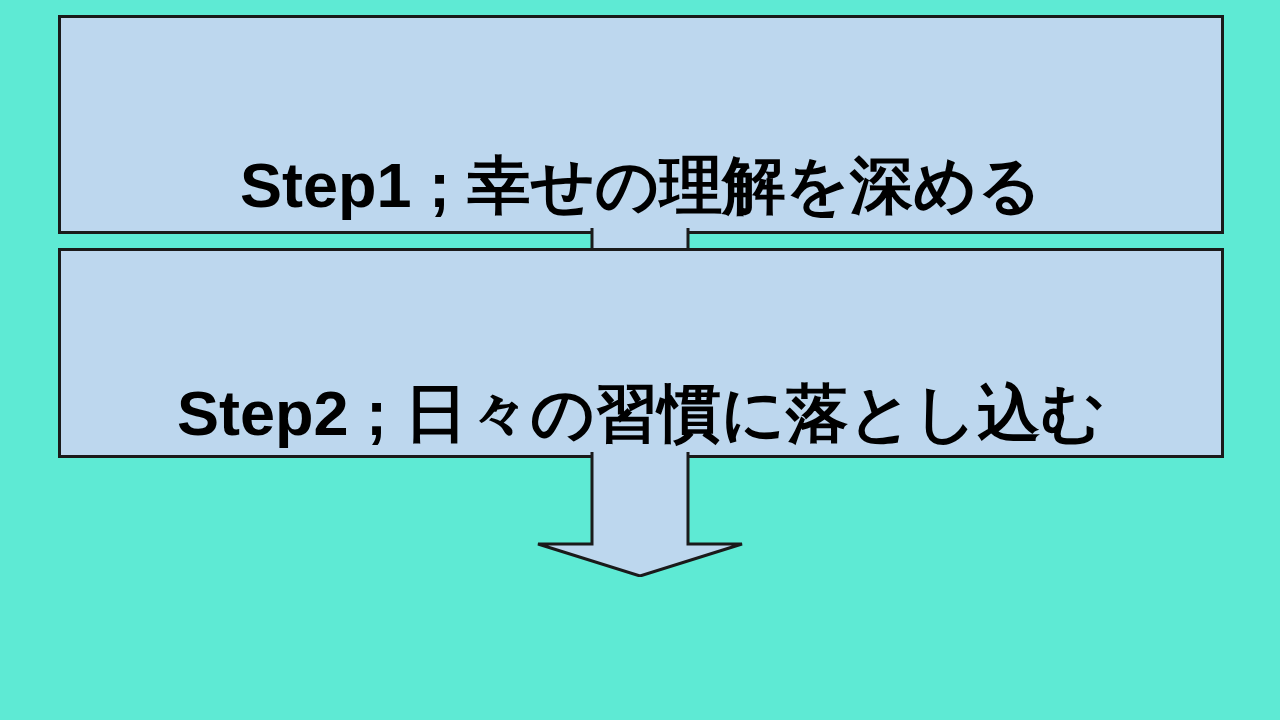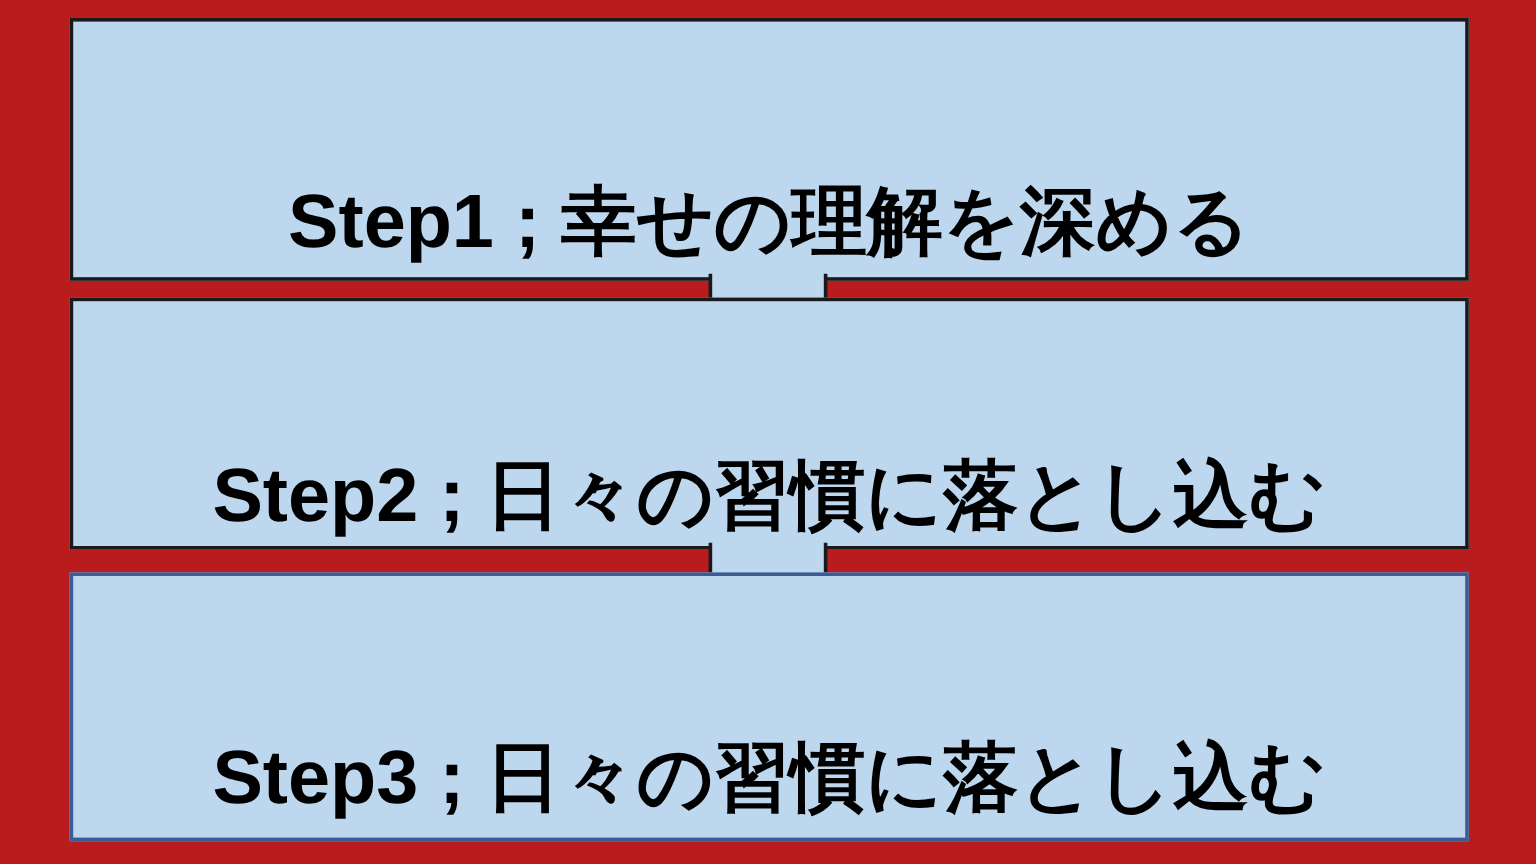--- a/index.html
+++ b/index.html
@@ -11,21 +11,21 @@
     width: 1280px;
     height: 720px;
     overflow: hidden;
     font-family: "Liberation Sans", "DejaVu Sans", sans-serif;
   }
 
   #slide {
     position: relative;
     width: 1280px;
     height: 720px;
-    background: #b91c1c;
+    background: #5eead4;
   }
 
   
   .step-box {
     position: absolute;
     box-sizing: border-box;
     background: #bdd7ee;
     display: flex;
     align-items: flex-end;
     justify-content: center;
@@ -107,17 +107,14 @@
   <div class="step-box dark-edge" id="box2">
     <span class="step-label">Step2 ; 日々の習慣に落とし込む</span>
   </div>
 
   <div class="arrow" id="arrow2" style="left:500px; top:452px; width:280px; height:125px;">
     <svg width="280" height="125" viewBox="0 0 280 125" xmlns="http://www.w3.org/2000/svg">
       <path d="M 92 0 L 92 92 L 38 92 L 140 124 L 242 92 L 188 92 L 188 0" fill="#bdd7ee" stroke="#1a1a1a" stroke-width="3" stroke-linejoin="miter"></path>
     </svg>
   </div>
 
-  <div class="step-box blue-edge" id="box3">
-    <span class="step-label">Step3 ; 日々の習慣に落とし込む</span>
-  </div>
 
 </div>
 
 </body></html>

